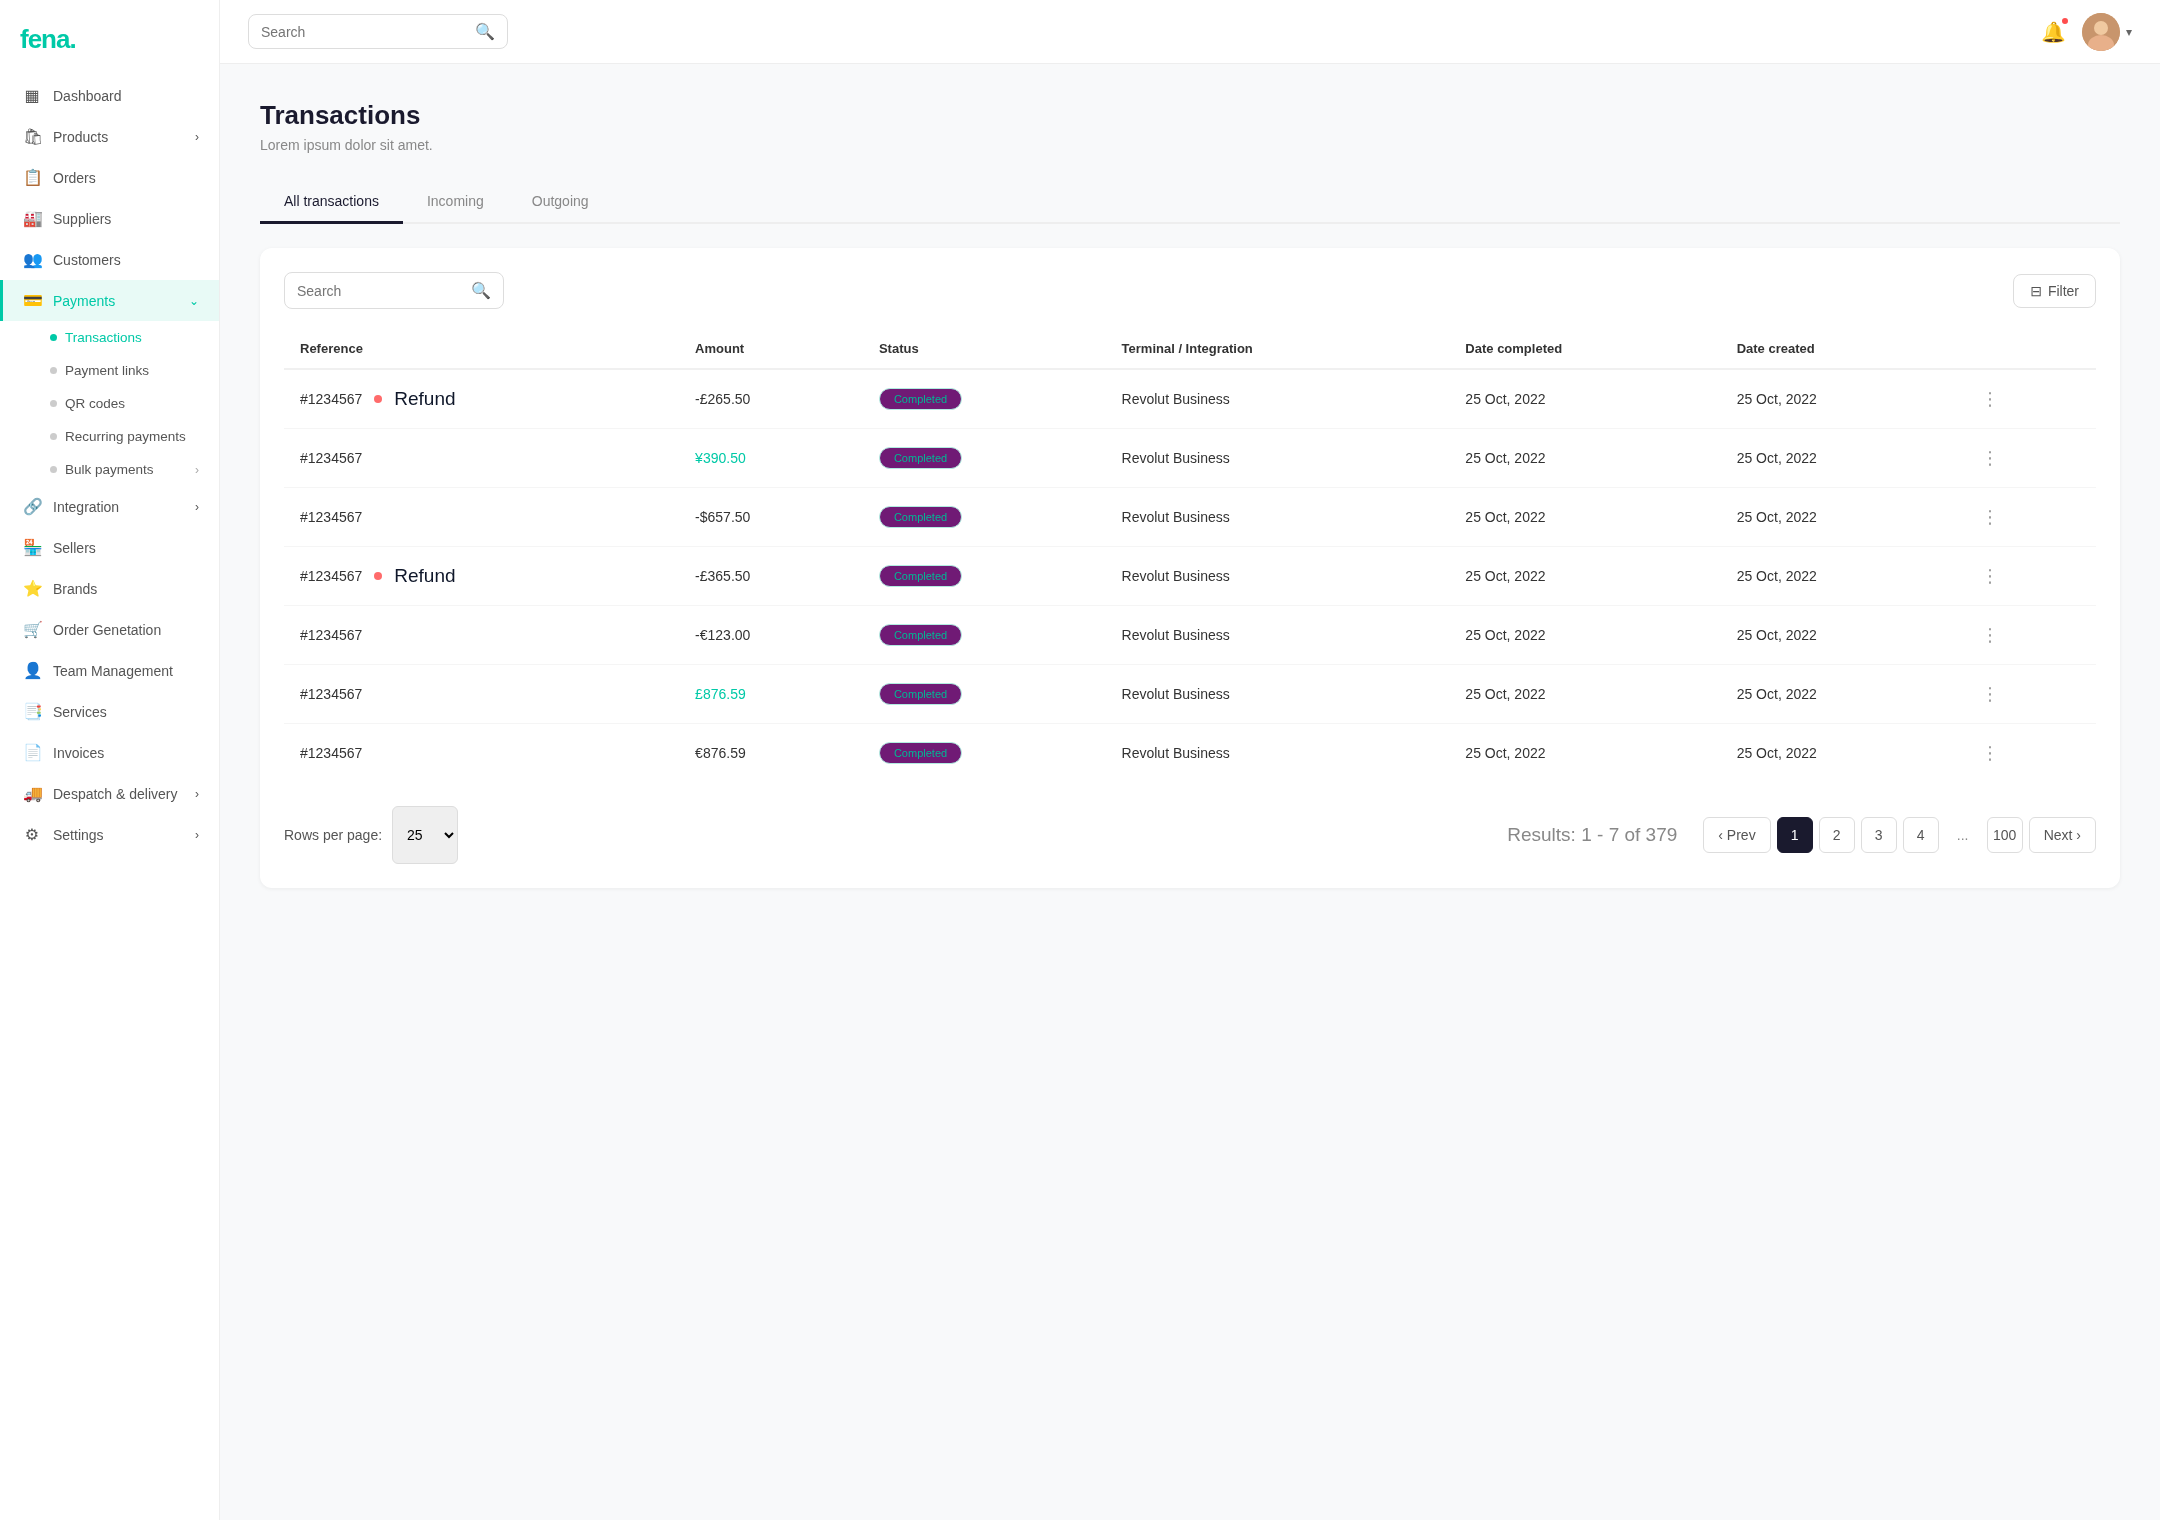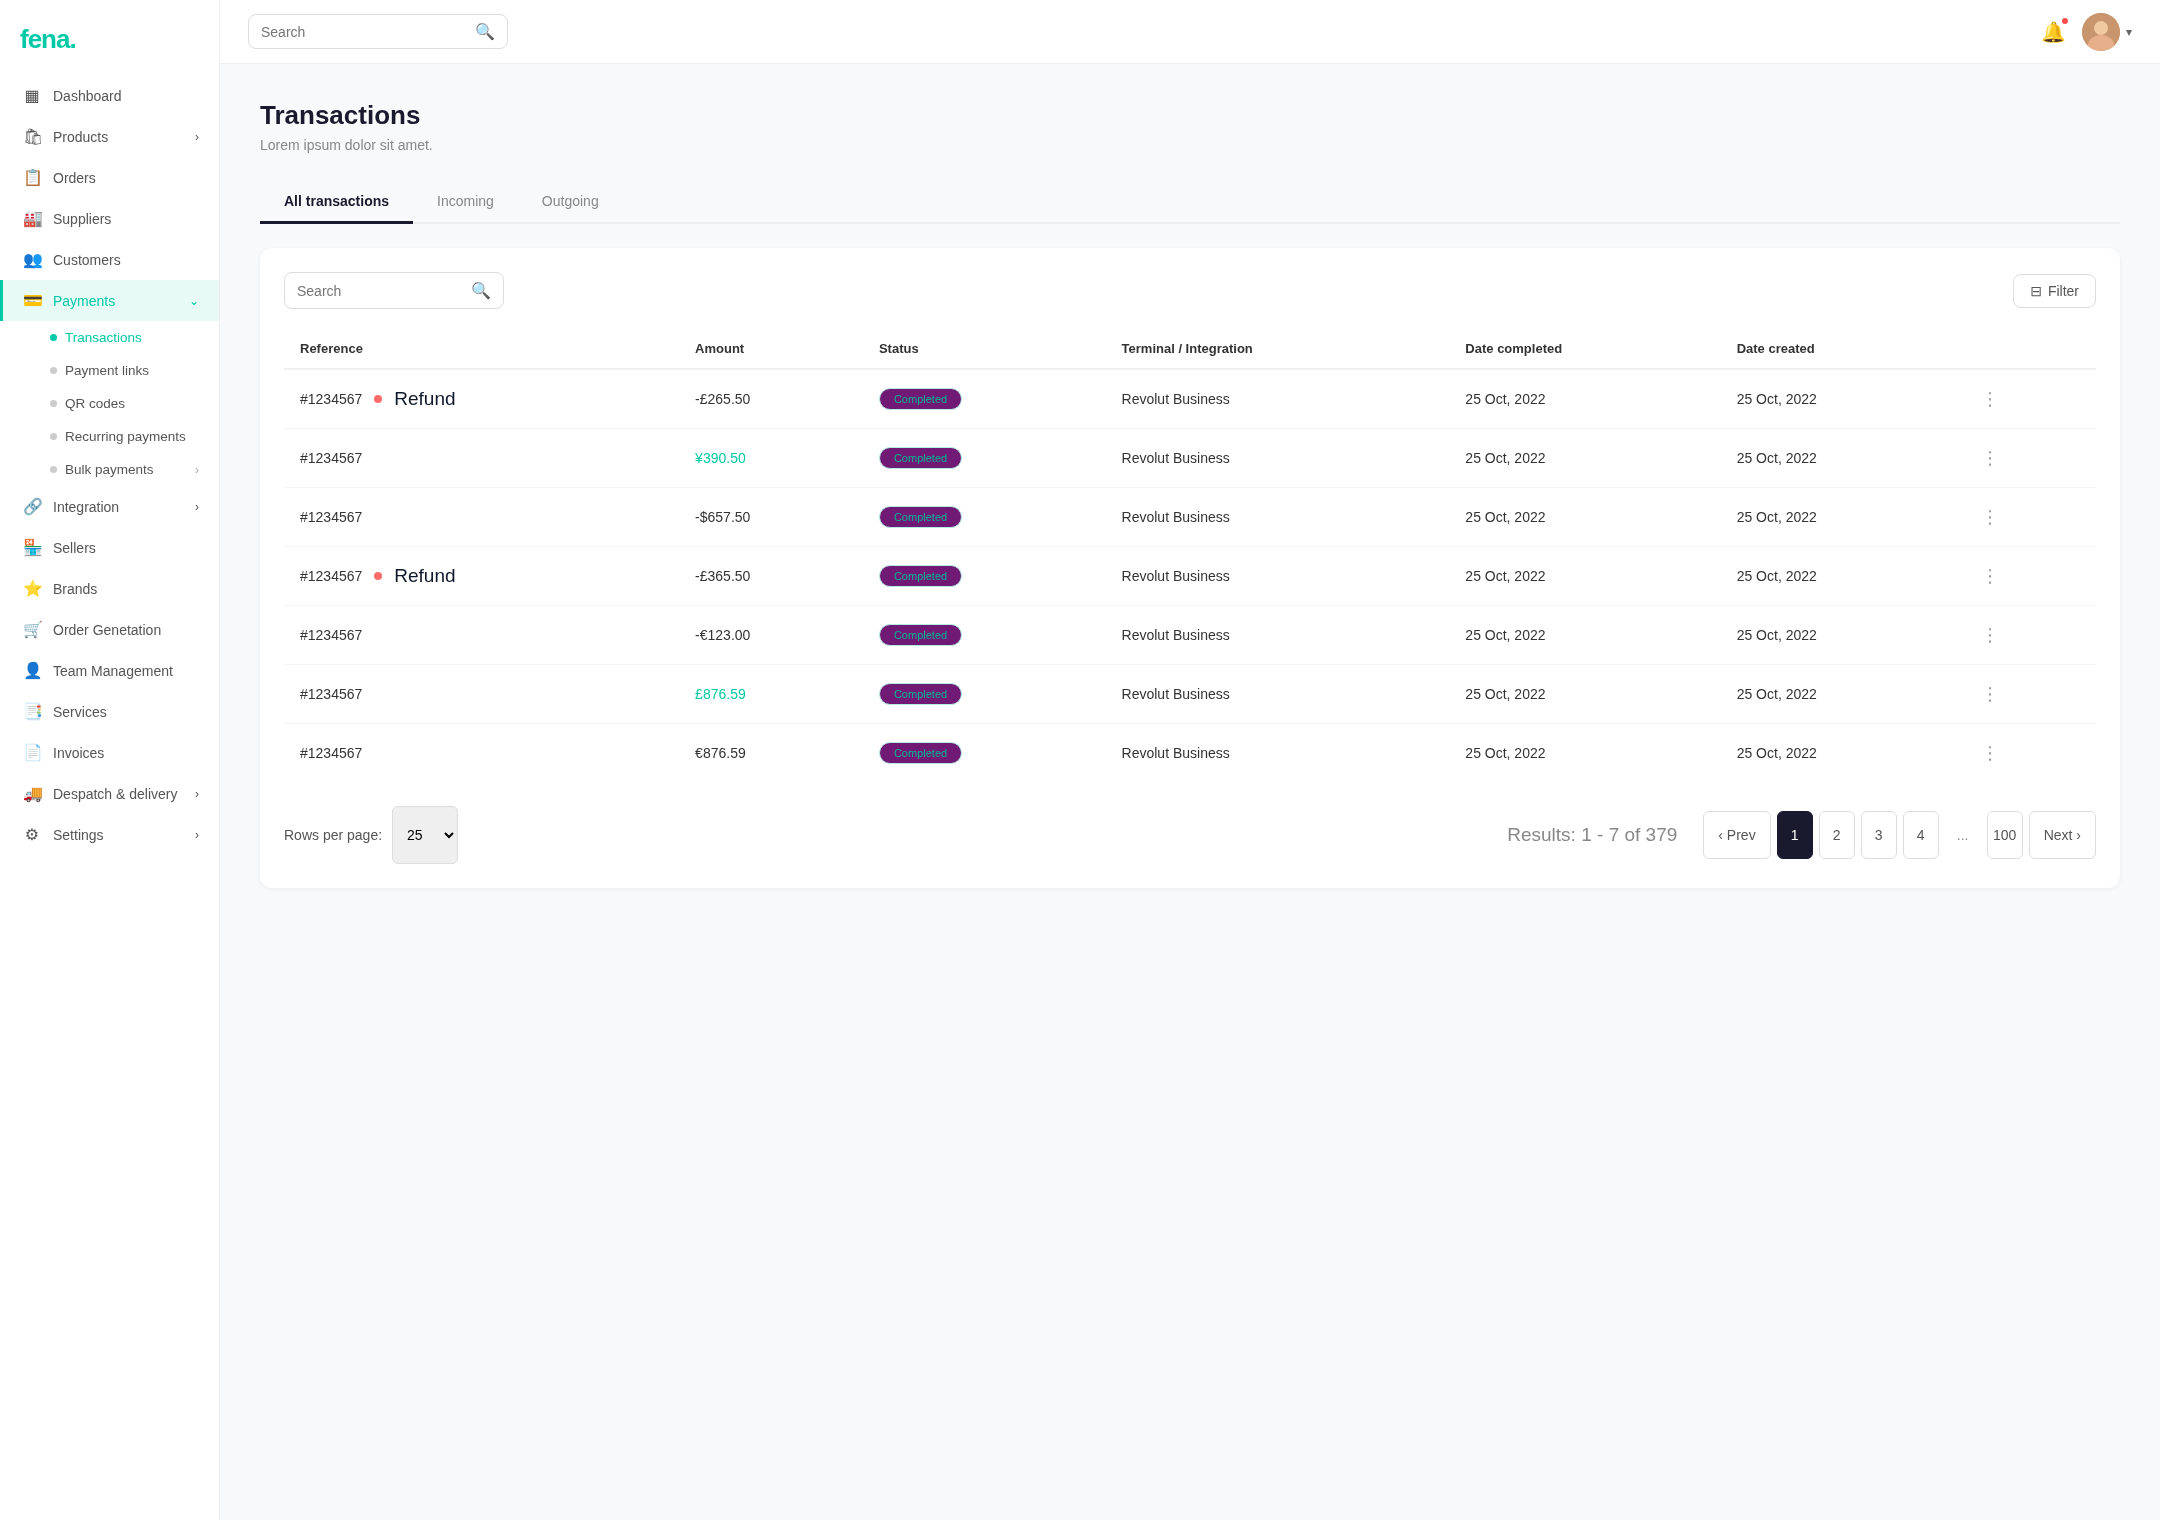--- a/index.html
+++ b/index.html
@@ -118,21 +118,21 @@
     
     .tabs { display: flex; gap: 0; border-bottom: 2px solid #eee; margin-bottom: 24px; }
     .tab {
       padding: 12px 24px;
       font-size: 14px;
       cursor: pointer;
       color: #888;
       border-bottom: 3px solid transparent;
       margin-bottom: -2px;
     }
-    .tab.active { color: #1a1a2e; font-weight: 700; border-bottom: 3px solid #1a1a2e; }
+    .tab.active { color: #1a1a2e; font-weight: 400; border-bottom: 3px solid #1a1a2e; }
 
     
     .table-card { background: #fff; border-radius: 12px; padding: 24px; box-shadow: 0 1px 4px rgba(0,0,0,0.06); }
     .table-toolbar { display: flex; align-items: center; justify-content: space-between; margin-bottom: 20px; }
     .table-search {
       display: flex;
       align-items: center;
       border: 1px solid #ddd;
       border-radius: 8px;
       padding: 8px 12px;
@@ -200,21 +200,21 @@
       border-radius: 6px;
       padding: 19px 10px;
       font-size: 14px;
       outline: none;
       cursor: pointer;
     }
     .pagination-controls { display: flex; align-items: center; gap: 6px; }
     .results-text { font-size: 19px; color: #888; margin-right: 20px; }
     .page-btn {
       min-width: 36px;
-      height: 48px;
+      height: 36px;
       border: 1px solid #ddd;
       border-radius: 6px;
       background: #fff;
       cursor: pointer;
       font-size: 14px;
       display: flex;
       align-items: center;
       justify-content: center;
       color: #555;
     }

